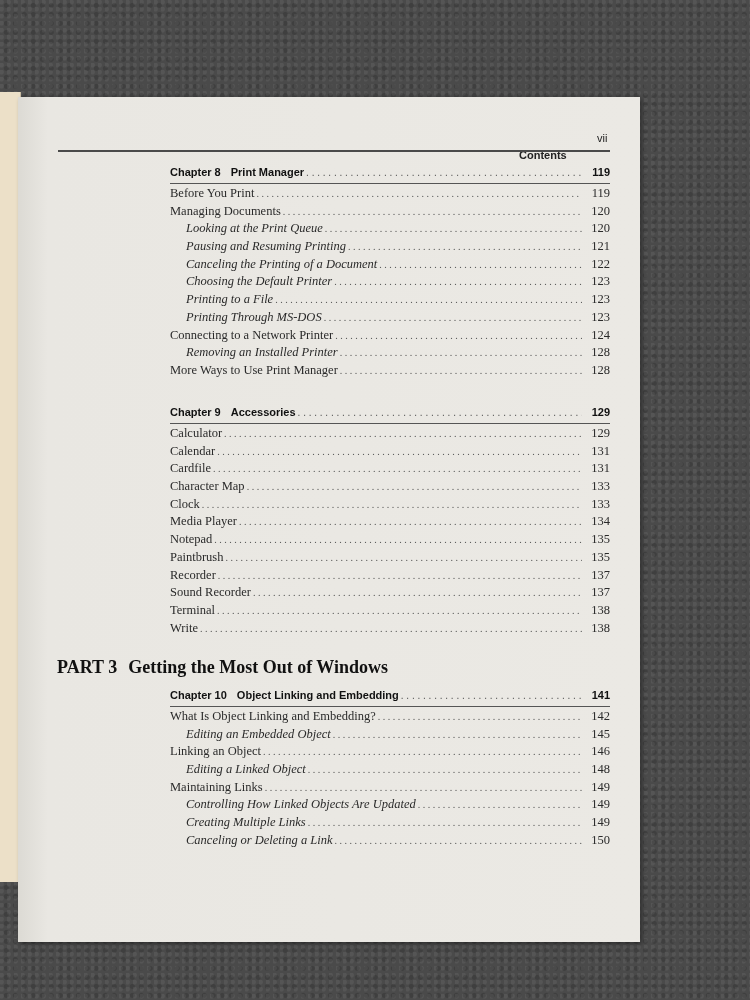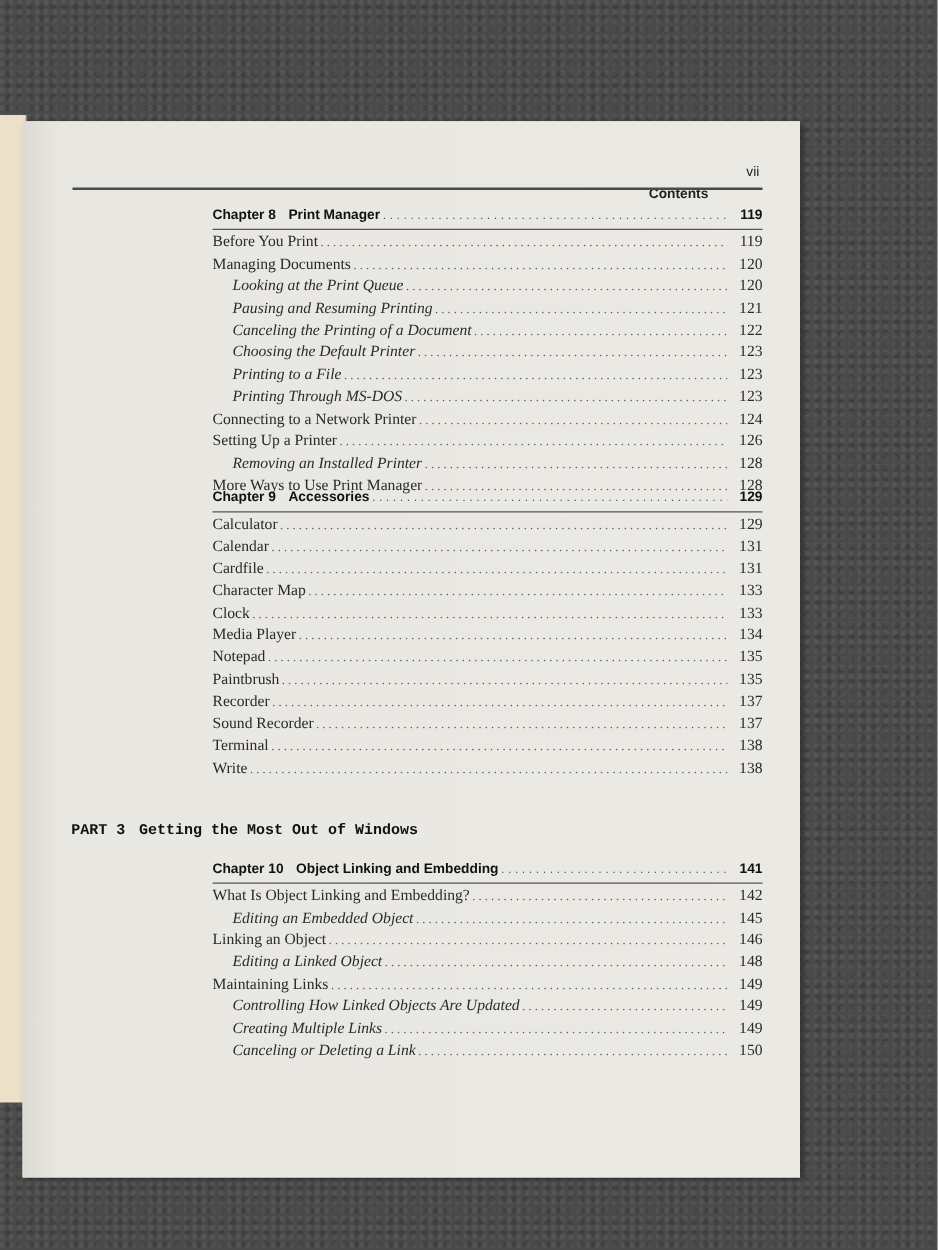--- a/index.html
+++ b/index.html
@@ -50,21 +50,21 @@
   .row.sub .label { padding-left:16px;font-style:italic; }
   .row.chapter {
     font-family:"Liberation Sans", sans-serif; font-size:11px; font-weight:bold;
     color:#111; height:19px; line-height:19px;
   }
   .row.chapter .num { margin-right:10px; }
   .row.chapter .leader { font-weight:normal; }
   .chapter-rule { height:1px; background:#555; margin:1px 0 1px 0; }
   .part {
     position:absolute; left:57px; top:657px;
-    font-family:Liberation Mono, monospace; font-size:12px; font-weight:bold; color:#111;
+    font-family:Liberation Serif, serif; font-size:18px; font-weight:bold; color:#111;
   }
   .part .part-num { margin-right:11px; }
 </style>
 </head>
 <body>
 
 <div class="left-page"></div>
 <div class="page"></div>
 
 <div class="running-head">
@@ -118,38 +118,33 @@
   <div class="row sub">
       <span class="label">Printing Through MS-DOS</span>
       <span class="leader"></span>
       <span class="pg">123</span>
     </div>
   <div class="row">
       <span class="label">Connecting to a Network Printer</span>
       <span class="leader"></span>
       <span class="pg">124</span>
     </div>
-  <div class="row">
-      <span class="label">Setting Up a Printer</span>
-      <span class="leader"></span>
-      <span class="pg">126</span>
-    </div>
   <div class="row sub">
       <span class="label">Removing an Installed Printer</span>
       <span class="leader"></span>
       <span class="pg">128</span>
     </div>
   <div class="row">
       <span class="label">More Ways to Use Print Manager</span>
       <span class="leader"></span>
       <span class="pg">128</span>
     </div>
 </div>
 
-<div class="toc" style="top:389px;">
+<div class="toc" style="top:403px;">
   <div class="row chapter">
     <span class="label"><span class="num">Chapter 9</span><span>Accessories</span></span>
     <span class="leader"></span>
     <span class="pg">129</span>
   </div>
   <div class="chapter-rule"></div>
   <div class="row">
       <span class="label">Calculator</span>
       <span class="leader"></span>
       <span class="pg">129</span>

